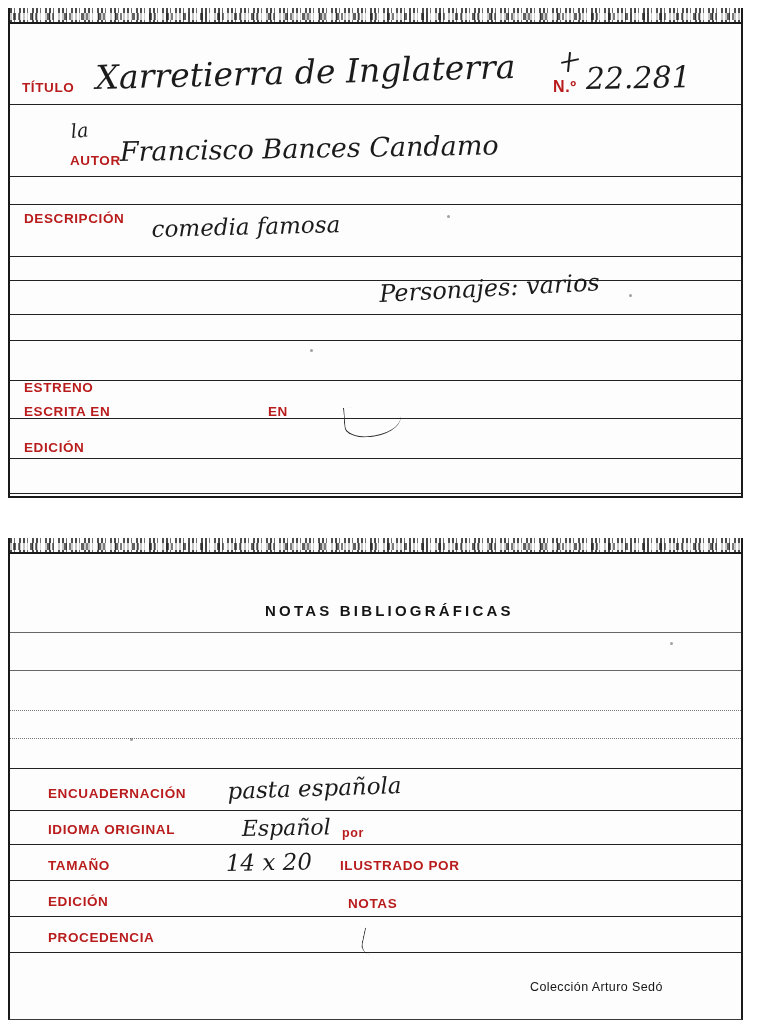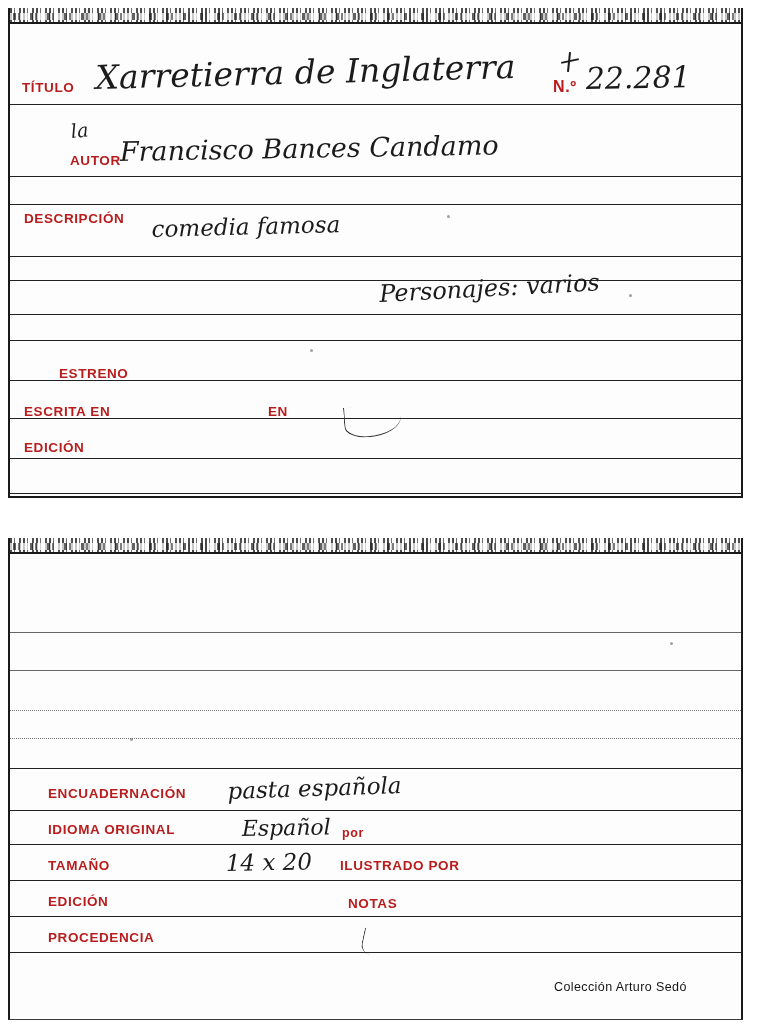--- a/index.html
+++ b/index.html
@@ -179,41 +179,42 @@
 
   <div class="label" style="left:12px; top:145px;margin-left:48px;">AUTOR</div>
   <div class="hand" style="left:62px; top:112px; font-size:19px; transform:rotate(-6deg);">la</div>
   <div class="hand" style="left:110px; top:128px; font-size:27px; transform:rotate(-1deg);">Francisco Bances Candamo</div>
 
   <div class="label" style="left:14px; top:203px;text-align:right;">DESCRIPCIÓN</div>
   <div class="hand" style="left:142px; top:208px; font-size:23px; transform:rotate(-1.5deg);">comedia famosa</div>
 
   <div class="hand" style="left:370px; top:272px; font-size:24px; transform:rotate(-3deg);">Personajes: varios</div>
 
-  <div class="label" style="left:14px; top:358px;margin-left:35px;">ESTRENO</div>
+  <div class="label" style="left:14px; top:372px;">ESTRENO</div>
 
   <div class="label" style="left:14px; top:396px;">ESCRITA EN</div>
   <div class="label" style="left:222px; top:396px;margin-left:36px;">EN</div>
   <div class="scribble" style="left:334px; top:398px; width:56px; height:30px; border-left:1.5px solid #2b2b2b; transform:rotate(-4deg);"></div>
 
   <div class="label" style="left:14px; top:432px;">EDICIÓN</div>
 
   <div class="speck" style="left:437px; top:207px; width:3px; height:3px;"></div>
   <div class="speck" style="left:300px; top:341px; width:3px; height:3px;"></div>
   <div class="speck" style="left:619px; top:286px; width:3px; height:3px;"></div>
 </div>
 
 <div class="card" id="card-bottom">
 
   <div class="torn-edge">
     <div class="noise"></div>
     <div class="noise2"></div>
     <div class="base"></div>
   </div>
 
+  <div class="heading" style="left:255px; top:64px;">NOTAS  BIBLIOGRÁFICAS</div>
 
   <div class="rule light" style="top:94px;"></div>
   <div class="rule light" style="top:132px;"></div>
   <div class="rule dotted" style="top:172px;"></div>
   <div class="rule dotted" style="top:200px;"></div>
   <div class="rule" style="top:230px;"></div>
   <div class="rule" style="top:272px;"></div>
   <div class="rule" style="top:306px;"></div>
   <div class="rule" style="top:342px;"></div>
   <div class="rule" style="top:378px;"></div>
@@ -229,17 +230,17 @@
   <div class="label" style="left:38px; top:320px;">TAMAÑO</div>
   <div class="hand" style="left:216px; top:312px; font-size:23px; transform:rotate(-1deg);">14 x 20</div>
   <div class="label" style="left:330px; top:320px;">ILUSTRADO POR</div>
 
   <div class="label" style="left:38px; top:356px;">EDICIÓN</div>
   <div class="label" style="left:338px; top:358px;">NOTAS</div>
 
   <div class="label" style="left:38px; top:392px;">PROCEDENCIA</div>
   <div class="scribble" style="left:352px; top:392px; width:26px; height:26px; border-left:1.5px solid #2b2b2b; border-bottom:none; transform:rotate(12deg);"></div>
 
-  <div class="credit" style="left:544px; top:442px;">Colección Arturo Sedó</div>
+  <div class="credit" style="left:520px; top:442px;">Colección Arturo Sedó</div>
 
   <div class="speck" style="left:660px; top:104px; width:3px; height:3px;"></div>
   <div class="speck" style="left:120px; top:200px; width:3px; height:3px;"></div>
 </div>
 
 </body></html>

